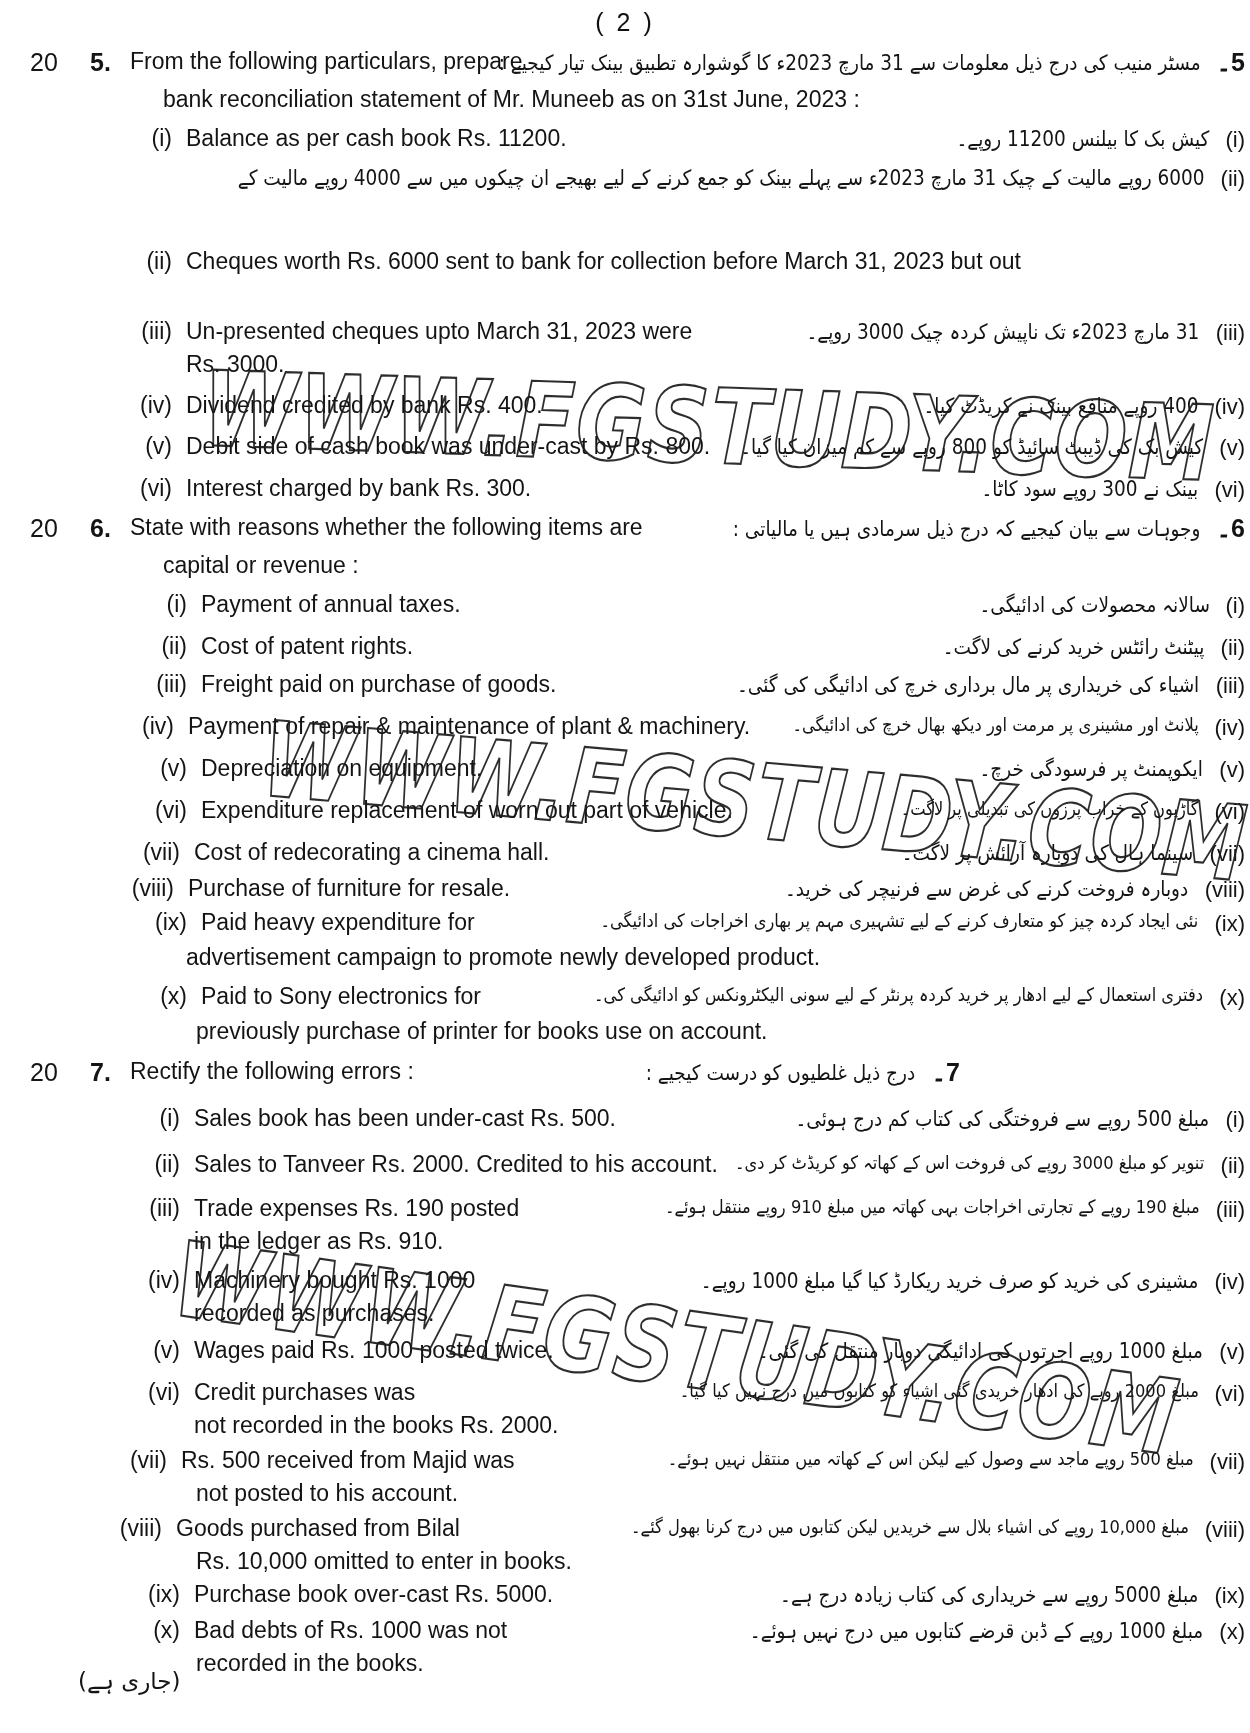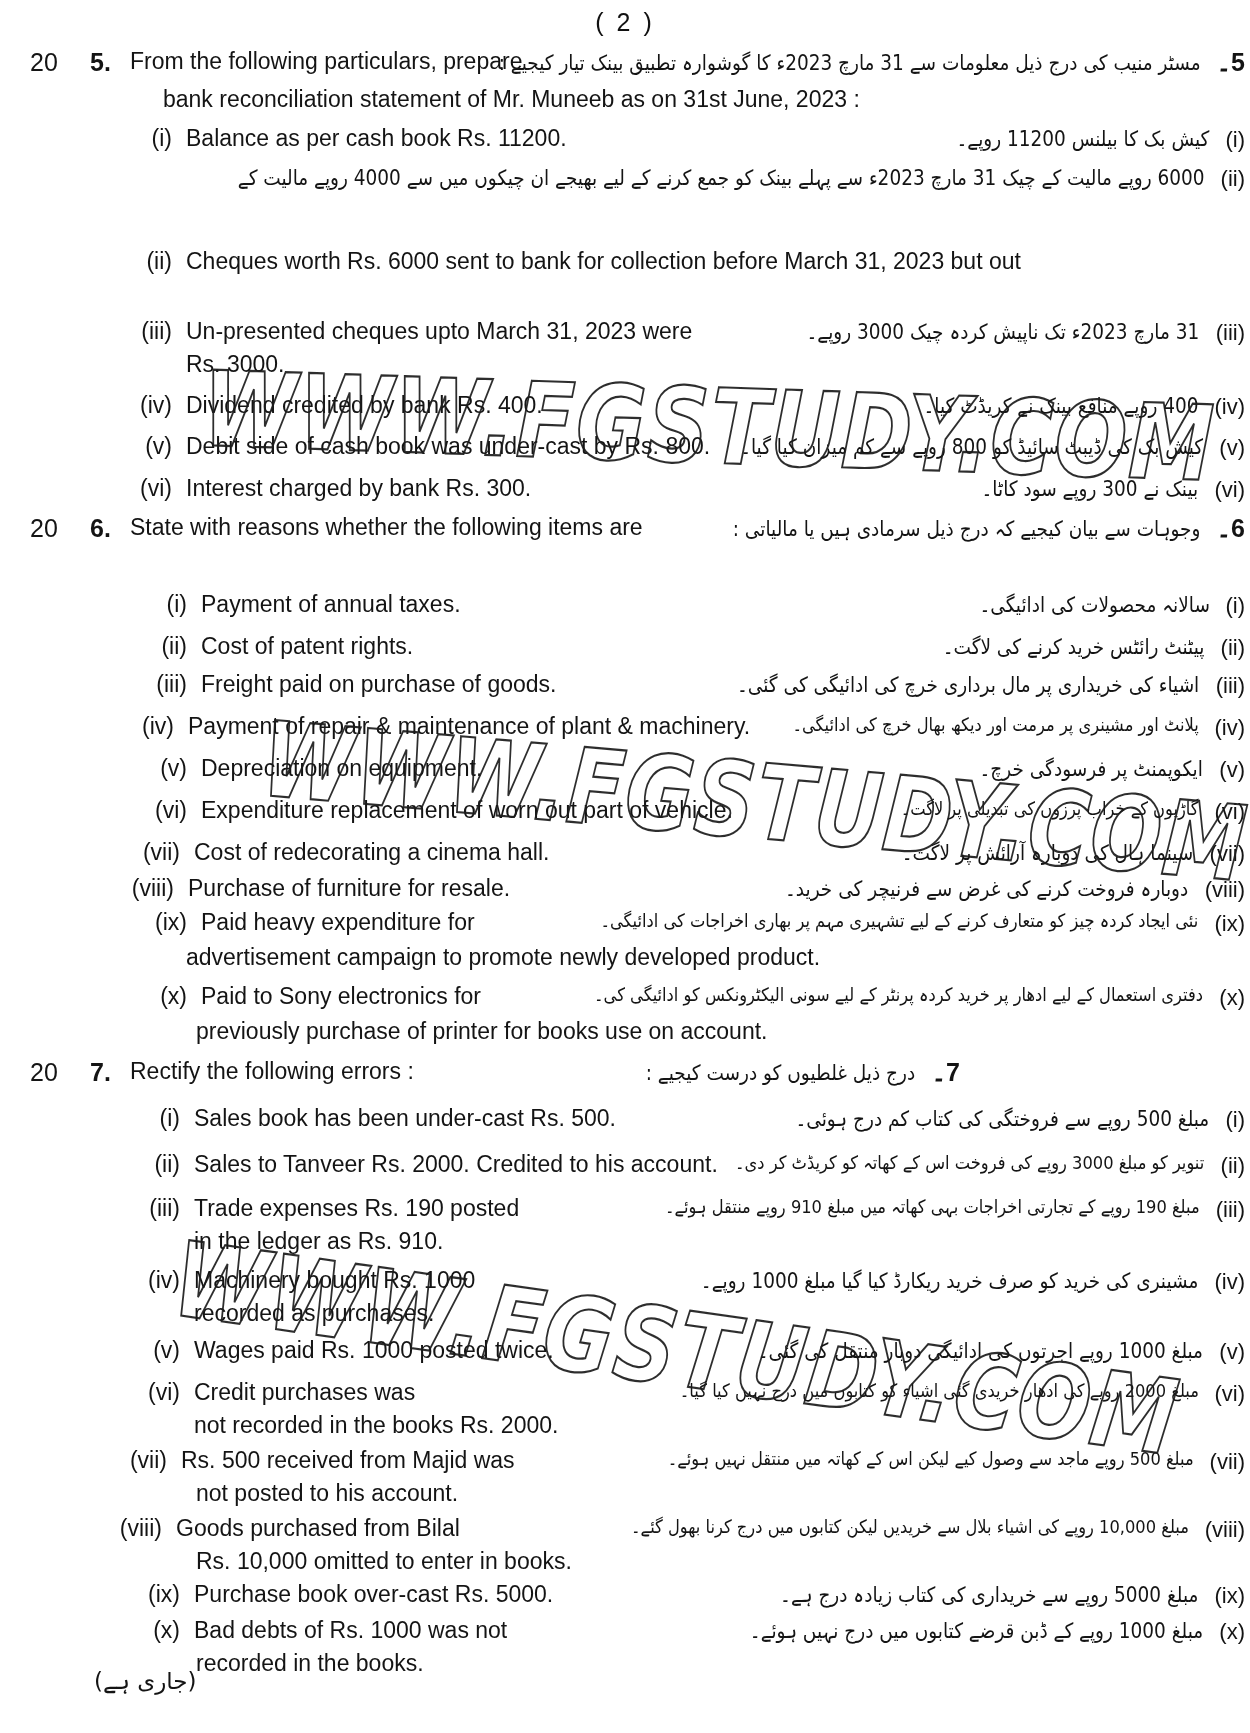--- a/index.html
+++ b/index.html
@@ -27,21 +27,21 @@
     display:flex; align-items:flex-start; gap:16px;
   }
   .urnum{direction:ltr; unicode-bidi:isolate; font-size:22px; flex:none; padding-top:3px;}
   .qnum-ur{direction:rtl; unicode-bidi:isolate; font-size:25px; font-weight:bold; flex:none;}
   .ur{
     font-family:"DejaVu Sans", sans-serif; font-size:21px; line-height:1.45;
     white-space:nowrap; display:inline-block;
     transform:scaleX(0.88); transform-origin:100% 50%;
   }
   .ur.sm{font-size:18.5px;}
-  .footer{position:absolute; left:78px; top:1668px; font-family:"DejaVu Sans", sans-serif; font-size:23px;margin-left:16px;}
+  .footer{position:absolute; left:78px; top:1668px; font-family:"DejaVu Sans", sans-serif; font-size:23px;}
   
   .wm{
     position:absolute; z-index:5; white-space:nowrap; pointer-events:none;
     font-family:"DejaVu Sans", sans-serif; font-weight:bold; font-style:italic;
     font-size:104px; letter-spacing:2px; color:transparent;
     -webkit-text-stroke:2.2px #1c1c1c; transform-origin:0 0; opacity:.92;
   }
   .wm1{left:205px; top:348px; transform:rotate(2deg) scaleX(0.82);}
   .wm2{left:268px; top:698px; transform:rotate(5deg) scaleX(0.80);}
   .wm3{left:183px; top:1218px; transform:rotate(8deg) scaleX(0.82);}
@@ -142,20 +142,23 @@
   </div>
 
   <div class="row" style="top:514px">
     <span class="marks">20</span>
     <span class="qnum-en">6.</span>
     <span class="enline" style="left:130px">State with reasons whether the following items are</span>
     <div class="urcol">
       <span class="qnum-ur" dir="rtl">6۔</span>
       <span class="ur" lang="ur" dir="rtl">وجوہات سے بیان کیجیے کہ درج ذیل سرمادی ہیں یا مالیاتی :</span>
     </div>
+  </div>
+  <div class="row" style="top:552px">
+    <span class="enline" style="left:163px">capital or revenue :</span>
   </div>
 
   <div class="row" style="top:590px">
     <div class="encol" style="left:135px">
         <span class="enum">(i)</span>
         <span class="etext">Payment of annual taxes.</span>
       </div>
     <div class="urcol">
         <span class="urnum">(i)</span>
         <span class="ur" lang="ur" dir="rtl">سالانہ محصولات کی ادائیگی۔</span>

